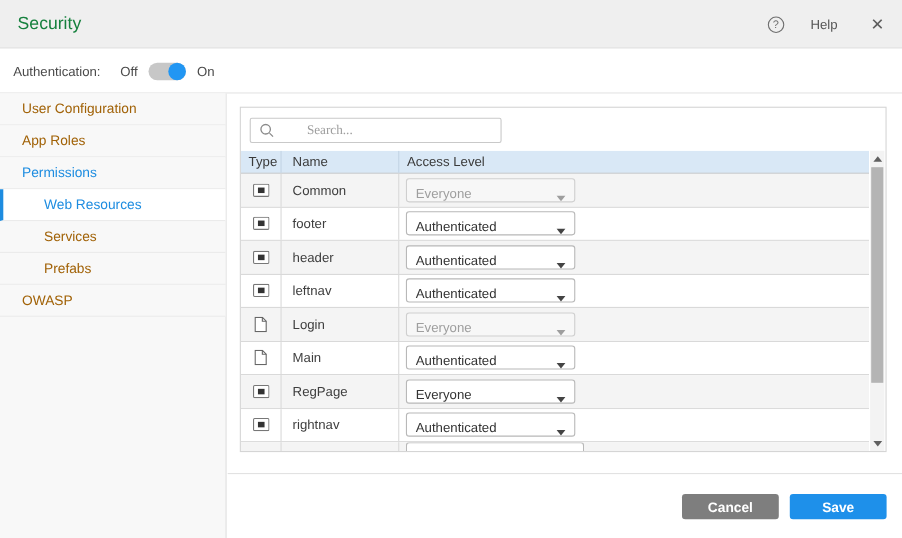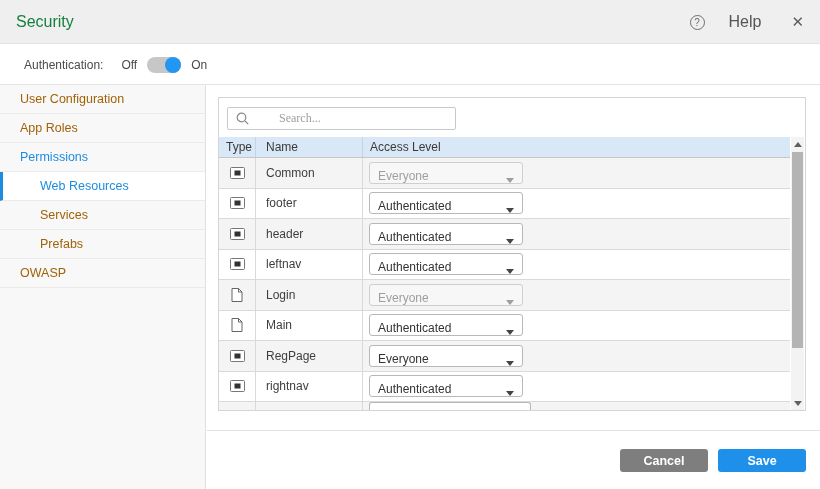--- a/index.html
+++ b/index.html
@@ -11,27 +11,27 @@
   
   .titlebar { position:absolute; left:0; top:0; width:820px; height:44px;
               background:#efefef; border-bottom:1px solid #e3e3e3;
               display:flex; align-items:center; }
   .title { font-size:16px; color:#15803d; margin-left:16px; }
   .titlebar-right { position:absolute; right:16px; top:0; height:44px;
                     display:flex; align-items:center; gap:8px; color:#5d5d5d; }
   .help-icon { width:15px; height:15px; border:1px solid #6e6e6e; border-radius:50%;
                display:flex; align-items:center; justify-content:center;
                font-size:10px; color:#6e6e6e; cursor:pointer; }
-  .help-label { font-size:16px; color:#555; cursor:pointer;padding-left:16px; }
+  .help-label { font-size:12px; color:#555; cursor:pointer;padding-left:16px; }
   .close-icon { font-size:15px; color:#5d5d5d; margin-left:22px; cursor:pointer; }
 
   
   .authbar { position:absolute; left:0; top:45px; width:820px; height:40px; background:#fff;
              border-bottom:1px solid #e4e4e4; display:flex; align-items:center; }
-  .auth-label { margin-left:24px; color:#4a4a4a; }
+  .auth-label { margin-left:12px; color:#4a4a4a; }
   .off-label { margin-left:18px; color:#4a4a4a; }
   .on-label  { margin-left:10px; color:#4a4a4a; }
   .toggle { position:relative; width:34px; height:16px; margin-left:10px;
             background:#c7c7c7; border-radius:8px; cursor:pointer; }
   .toggle .knob { position:absolute; right:0; top:0; width:16px; height:16px;
                   border-radius:50%; background:var(--toggle_on,#2196f3); }
 
   
   .sidebar { position:absolute; left:0; top:85px; width:206px; height:404px;
              background:#f8f8f8; border-right:1px solid #e0e0e0; }

